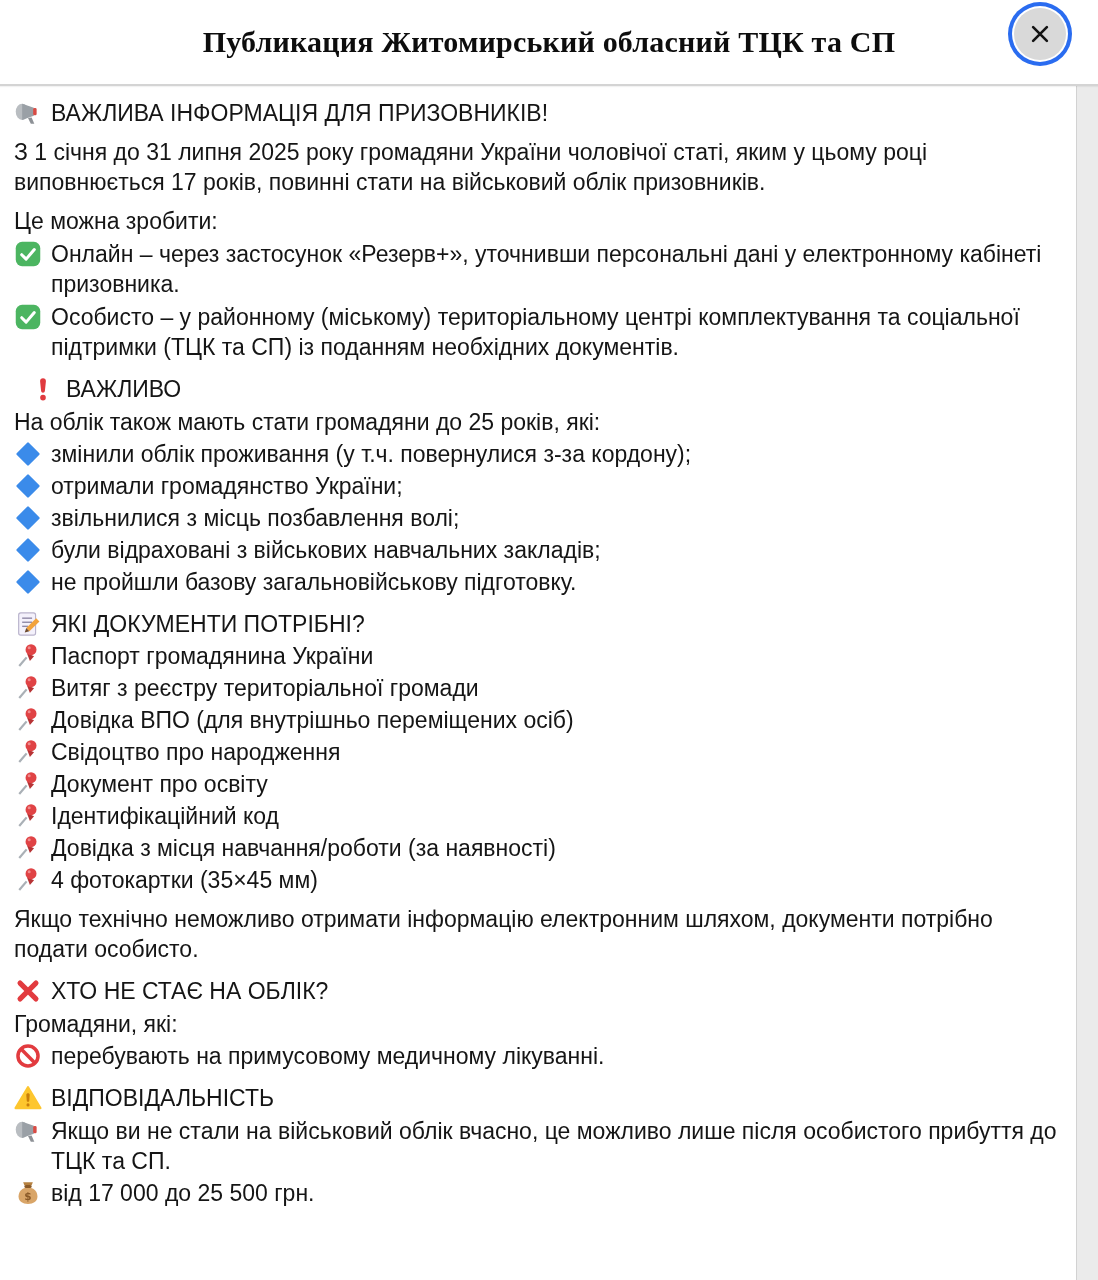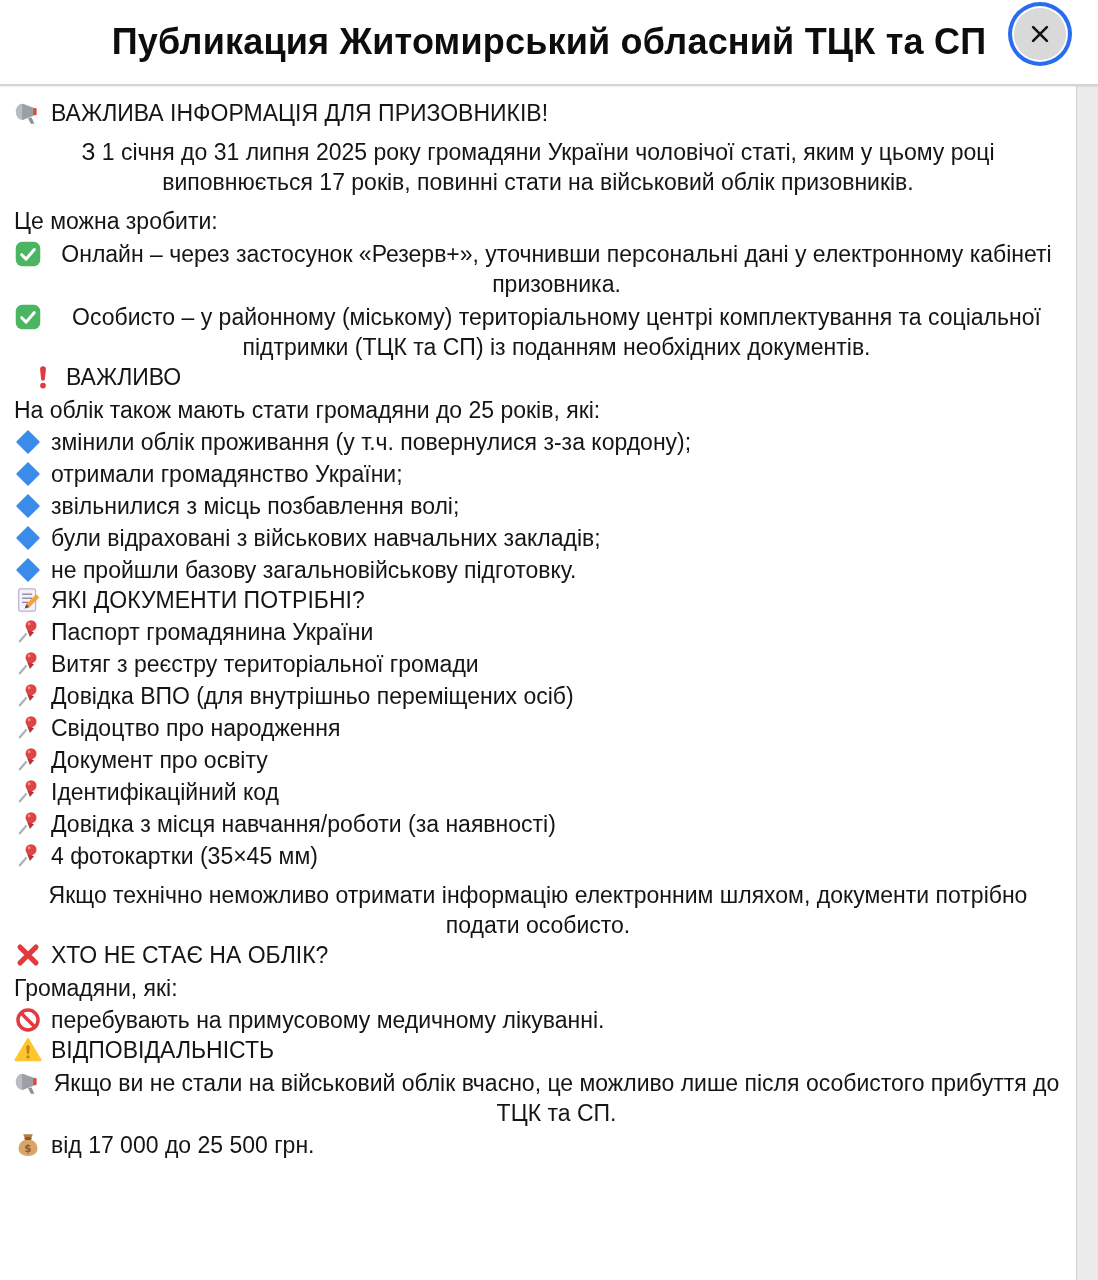--- a/index.html
+++ b/index.html
@@ -7,38 +7,38 @@
     width:1098px;height:1280px;overflow:hidden;background:#fff;
     font-family:"Liberation Sans", sans-serif;color:#151515;position:relative;
   }
   .modal{width:1098px;height:1280px;position:relative;background:#fff;}
   .modal-header{
     position:relative;height:84px;background:#fff;
     display:flex;align-items:center;justify-content:center;
     border-bottom:2px solid #d4d4d4;box-shadow:0 1px 1px rgba(0,0,0,.05);
     z-index:3;
   }
-  .modal-title{font-size:36px;font-weight:bold;color:#0d0d0d;letter-spacing:.2px;}
+  .modal-title{font-size:30px;font-weight:bold;color:#0d0d0d;letter-spacing:.2px;font-family:Liberation Serif, serif;}
   .close-btn{
     position:absolute;right:32px;top:8px;width:52px;height:52px;border-radius:50%;
     background:#d9d9d9;border:none;cursor:pointer;padding:0;
     box-shadow:0 0 0 2px #ffffff, 0 0 0 6px #2a6cf0;
     display:flex;align-items:center;justify-content:center;
   }
   .close-btn svg{width:30px;height:30px;display:block;}
   .content{
-    position:relative;padding:6px 36px 0 14px;background:#fff;z-index:1;text-align:center;
+    position:relative;padding:6px 36px 0 14px;background:#fff;z-index:1;
   }
   .block{display:flex;align-items:flex-start;font-size:23px;line-height:30px;}
   .block .txt{white-space:pre-wrap;}
   .emoji{width:28px;height:28px;flex:0 0 28px;margin-right:9px;margin-top:1px;}
   .emoji svg{width:100%;height:100%;display:block;}
   .indent{margin-left:15px;}
   .g-first{margin-top:6px;}
-  .g-section{}
+  .g-section{margin-top:12px;}
   .g-para{margin-top:9px;}
   .g-tight{margin-top:3px;}
   .g-item{margin-top:2px;}
   .scrollbar-track{
     position:absolute;top:86px;right:0;bottom:0;width:21px;
     background:#ebebeb;border-left:1px solid #d2d2d2;z-index:2;
   }
 </style>
 </head>
 <body>

